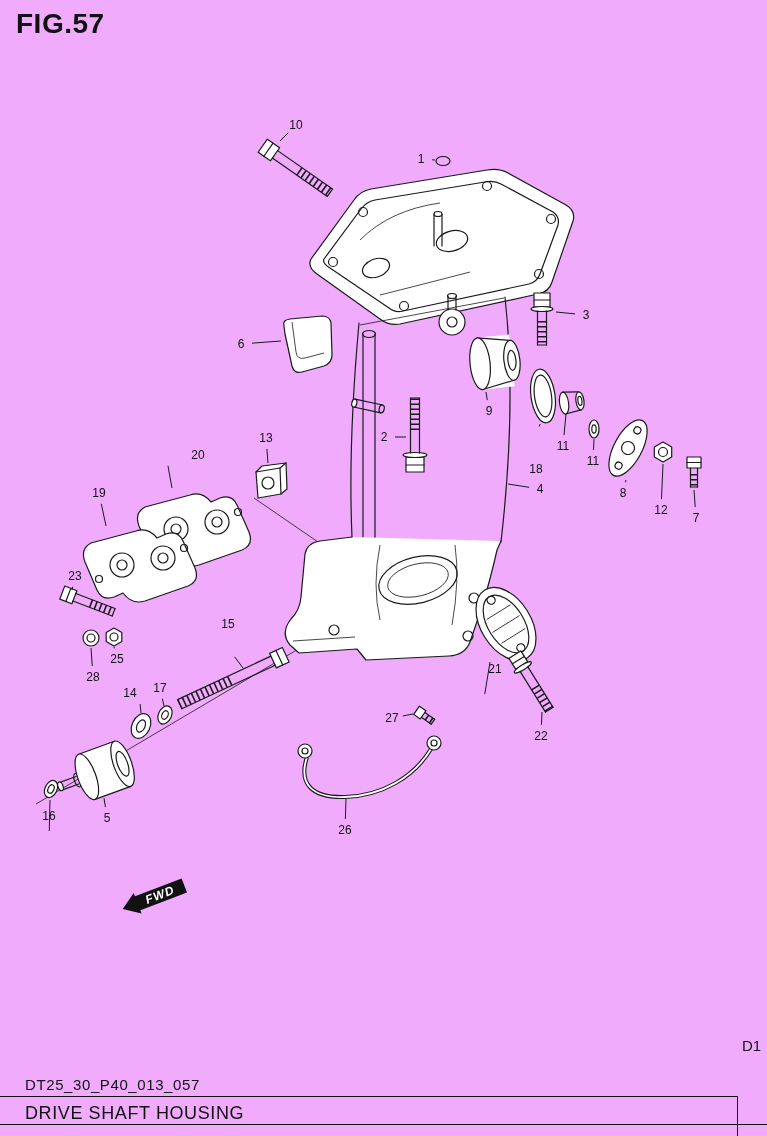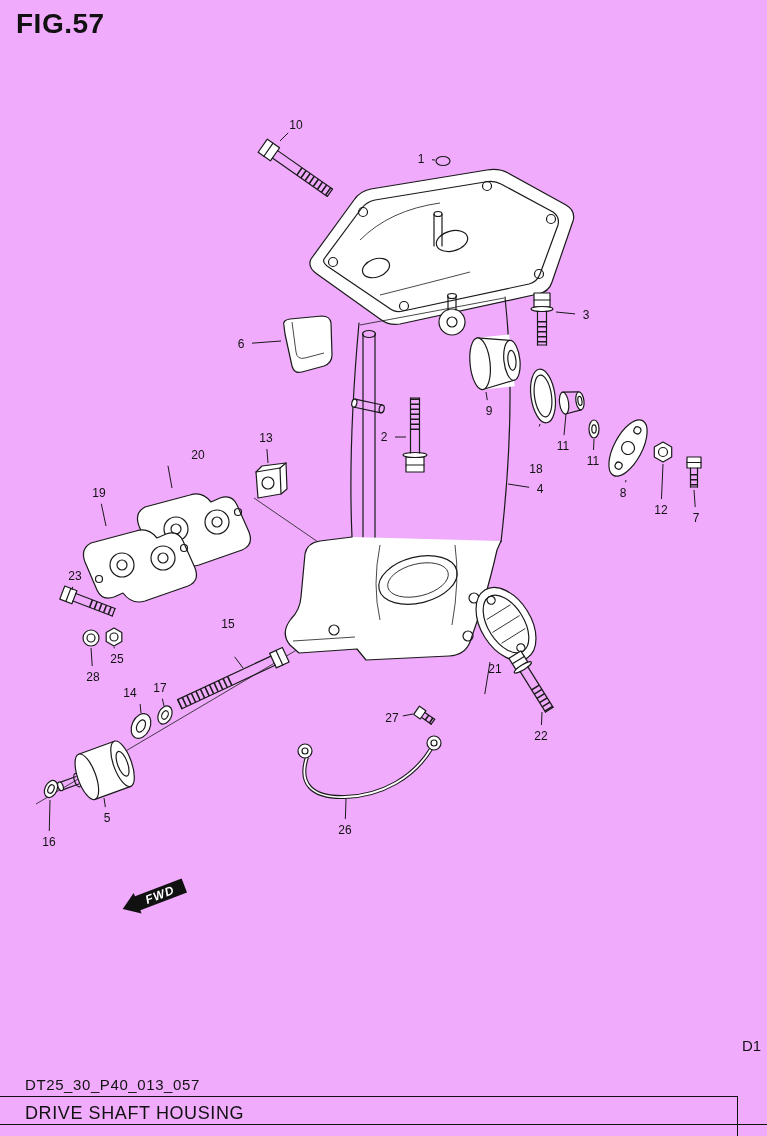--- a/index.html
+++ b/index.html
@@ -349,21 +349,21 @@
       <div class="callout" style="left: 696px; top: 518px;">7</div>
       <div class="callout" style="left: 623px; top: 493px;">8</div>
       <div class="callout" style="left: 489px; top: 411px;">9</div>
       <div class="callout" style="left: 296px; top: 125px;">10</div>
       <div class="callout" style="left: 563px; top: 446px;">11</div>
       <div class="callout" style="left: 593px; top: 461px;">11</div>
       <div class="callout" style="left: 661px; top: 510px;">12</div>
       <div class="callout" style="left: 266px; top: 438px; text-align: right;">13</div>
       <div class="callout" style="left: 130px; top: 693px;">14</div>
       <div class="callout" style="left: 228px; top: 624px;">15</div>
-      <div class="callout" style="left: 49px; top: 842px;">16</div>
+      <div class="callout" style="left: 49px; top: 816px;">16</div>
       <div class="callout" style="left: 160px; top: 688px;">17</div>
       <div class="callout" style="left: 536px; top: 437px; margin-top: 32px;">18</div>
       <div class="callout" style="left: 99px; top: 493px;">19</div>
       <div class="callout" style="left: 166px; top: 455px; margin-left: 32px;">20</div>
       <div class="callout" style="left: 483px; top: 669px; margin-left: 12px;">21</div>
       <div class="callout" style="left: 541px; top: 736px;">22</div>
       <div class="callout" style="left: 75px; top: 576px;">23</div>
       <div class="callout" style="left: 93px; top: 677px;">28</div>
       <div class="callout" style="left: 117px; top: 659px;">25</div>
       <div class="callout" style="left: 345px; top: 830px;">26</div>

